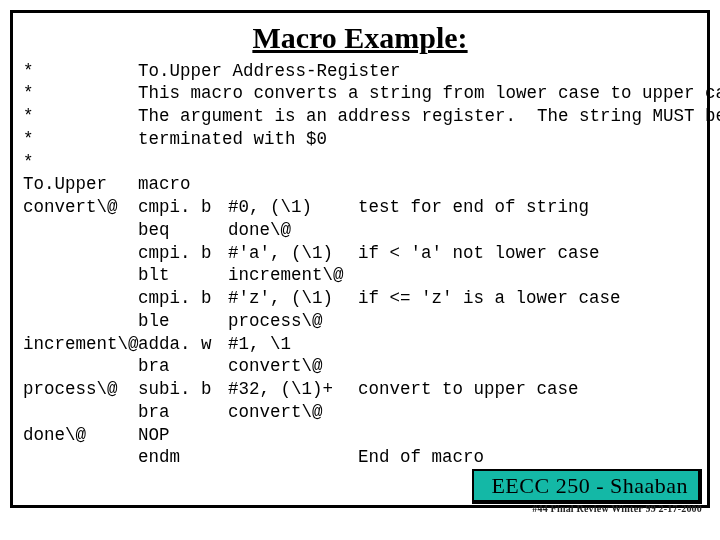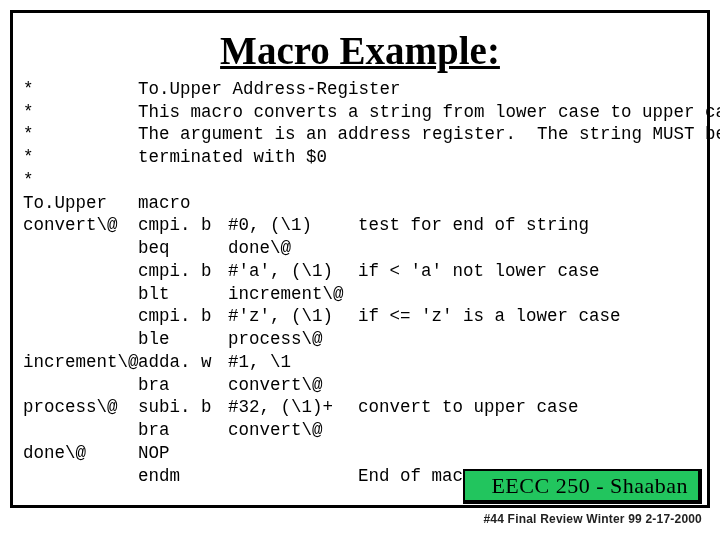--- a/index.html
+++ b/index.html
@@ -19,25 +19,25 @@
     left: 10px;
     top: 10px;
     right: 10px;
     bottom: 32px;
     border: 3px solid #000;
     box-sizing: border-box;
     padding: 6px 10px 8px 10px;
   }
   .title {
     text-align: center;
-    font-size: 39px;
+    font-size: 30px;
     font-weight: bold;
     text-decoration: underline;
     line-height: 1.15;
-    margin: 10px 0 4px 0;
+    margin: 2px 0 4px 0;
   }
   .code-block {
     font-family: "Courier New", Courier, monospace;
     font-size: 17.5px;
     line-height: 1.3;
     white-space: pre;
     margin: 2px 0 0 0;
   }
   .code-row {
     display: grid;
@@ -51,32 +51,32 @@
     grid-template-columns: 115px auto;
   }
   .footer-tag {
     position: absolute;
     right: 18px;
     bottom: 36px;
     border-top: 2px solid #000;
     border-left: 2px solid #000;
     border-right: 4px solid #000;
     border-bottom: 4px solid #000;
-    background: #22c55e;
+    background: #14b8a6;
     font-family: "Times New Roman", Times, serif;
     font-size: 22px;
-    padding: 2px 10px 1px 26px;
+    padding: 2px 10px 1px 17px;
     letter-spacing: 0.5px;
   }
   .footer-small {
     position: absolute;
     right: 18px;
-    bottom: 14px;
-    font-family: Liberation Sans, sans-serif;
-    font-size: 12px;
+    bottom: 26px;
+    font-family: Liberation Serif, serif;
+    font-size: 10px;
     font-weight: bold;
     color: #222;
     letter-spacing: 0.2px;
   }
 </style>
 </head>
 <body>
 
 <div class="stage">
   <div class="inner-border">

